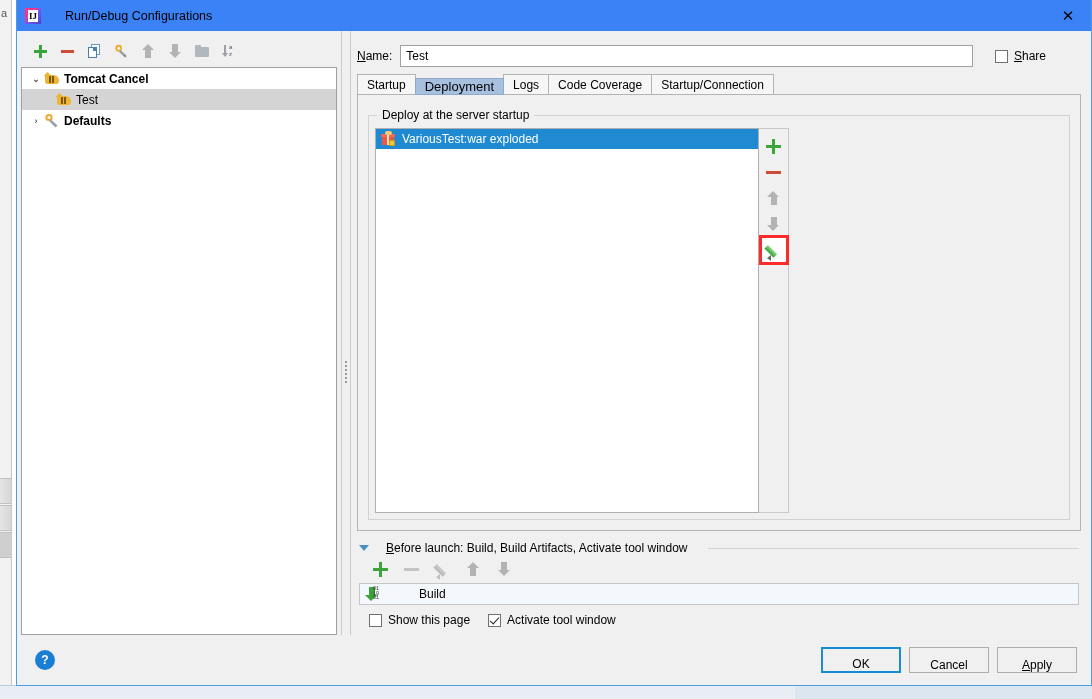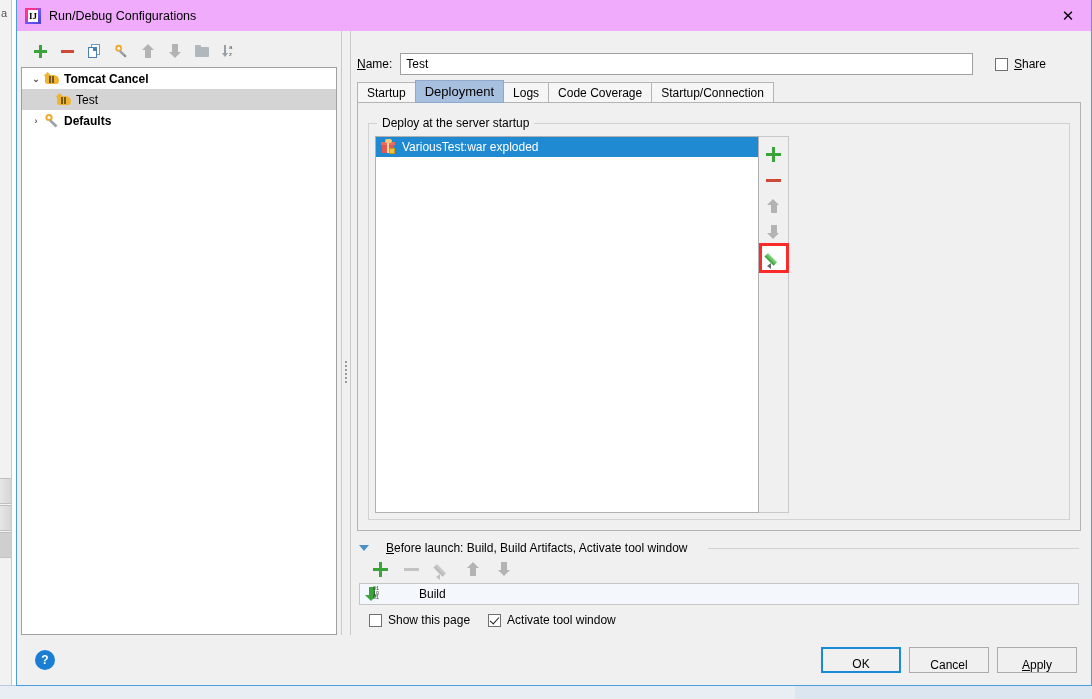--- a/index.html
+++ b/index.html
@@ -46,24 +46,24 @@
 
   
   #dialog {
     position: absolute; left: 16px; top: 0; width: 1076px; height: 686px;
     background: #f0f0f0;
     border: 1px solid #4a9ede;
     border-top: none;
     display: flex; flex-direction: column;
   }
   .titlebar {
-    height: 31px; background: #f0abfc;
+    height: 31px; background: #3b82f6;
     display: flex; align-items: center;
     padding-left: 8px;
-    position: relative; flex: 0 0 auto;
+    position: relative; flex: 0 0 auto; gap: 16px;
   }
   .title-icon {
     width: 16px; height: 16px; margin-right: 8px; position: relative; flex: 0 0 auto;
   }
   .title-icon .sq3 { position:absolute; left:0; top:0; width:16px; height:16px;
      background: linear-gradient(135deg,#ff318c 0%, #ff318c 32%, #6b57ff 55%, #4b40c9 100%); }
   .title-icon .glyph { position:absolute; left:3px; top:2px; width:10px; height:12px;
      background:#fff; font-size:9px; line-height:12px; text-align:center; color:#000;
      font-family:"Liberation Serif", serif; font-weight:bold;}
   .title-text { font-size: 12.5px; color: #000; }
@@ -121,21 +121,21 @@
     border-left: 1px solid #cacaca; border-right: 1px solid #cacaca;
     cursor: col-resize;
   }
   .splitter .dots {
     position: absolute; left: 3px; top: 330px; width: 4px;
     display: flex; flex-direction: column; gap: 2px;
   }
   .splitter .dots i { width: 2px; height: 2px; background: #9a9a9a; display:block; }
 
   
-  .right-pane { flex: 1 1 auto; display: flex; flex-direction: column; padding: 8px 10px 0 6px; }
+  .right-pane { flex: 1 1 auto; display: flex; flex-direction: column; padding: 0 10px 0 6px; }
 
   .name-row { display: flex; align-items: center; height: 40px; padding-top: 10px; }
   .name-label { font-size: 12px; margin-right: 8px; }
   .name-label u { text-decoration: underline; }
   .name-input {
     flex: 1 1 auto; height: 22px; border: 1px solid #a0a0a0; background: #fff;
     padding: 0 5px; font-family: "Liberation Sans", sans-serif; font-size: 12px;
     outline: none;
   }
   .share-wrap { display:flex; align-items:center; margin-left: 22px; width: 86px; }
@@ -152,21 +152,21 @@
 
   
   .tabs-row { display: flex; align-items: flex-end; height: 22px; margin-top: 2px; }
   .tab {
     height: 21px; padding: 0 9px; display: flex; align-items: center;
     border: 1px solid #b4b4b4; background: #f6f6f6; margin-right: -1px;
     font-size: 12px; cursor: default; position: relative; z-index: 1;
   }
   .tab.active {
     background: #a8c0e0; border-color: #8fa9cc; z-index: 3;
-    height: 23px; margin-top: -2px; font-size: 13px;
+    height: 17px; margin-top: -2px; font-size: 13px;
   }
   .tab-panel {
     flex: 1 1 auto; border: 1px solid #b4b4b4; background: #f0f0f0;
     margin-top: -1px; position: relative; padding: 8px 8px 6px 8px;
     display: flex; flex-direction: column;
   }
 
   
   .groupbox {
     border: 1px solid #d2d2d2; position: relative; flex: 1 1 auto;

